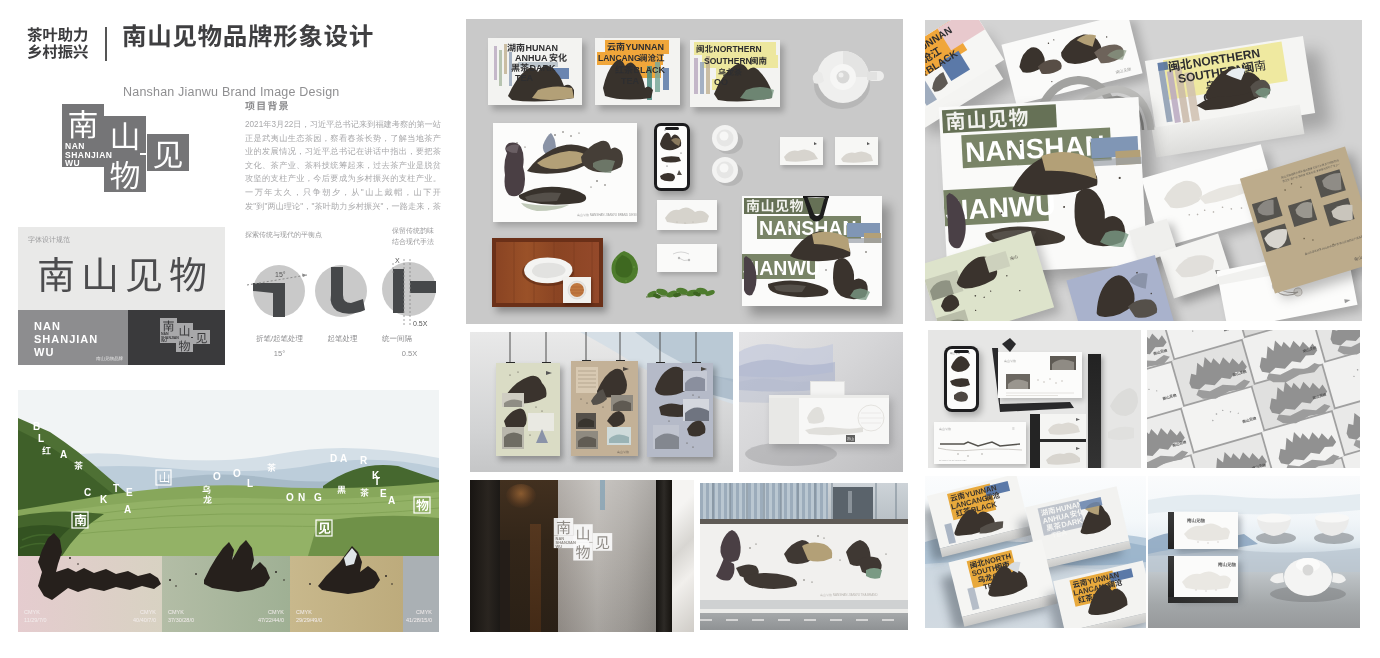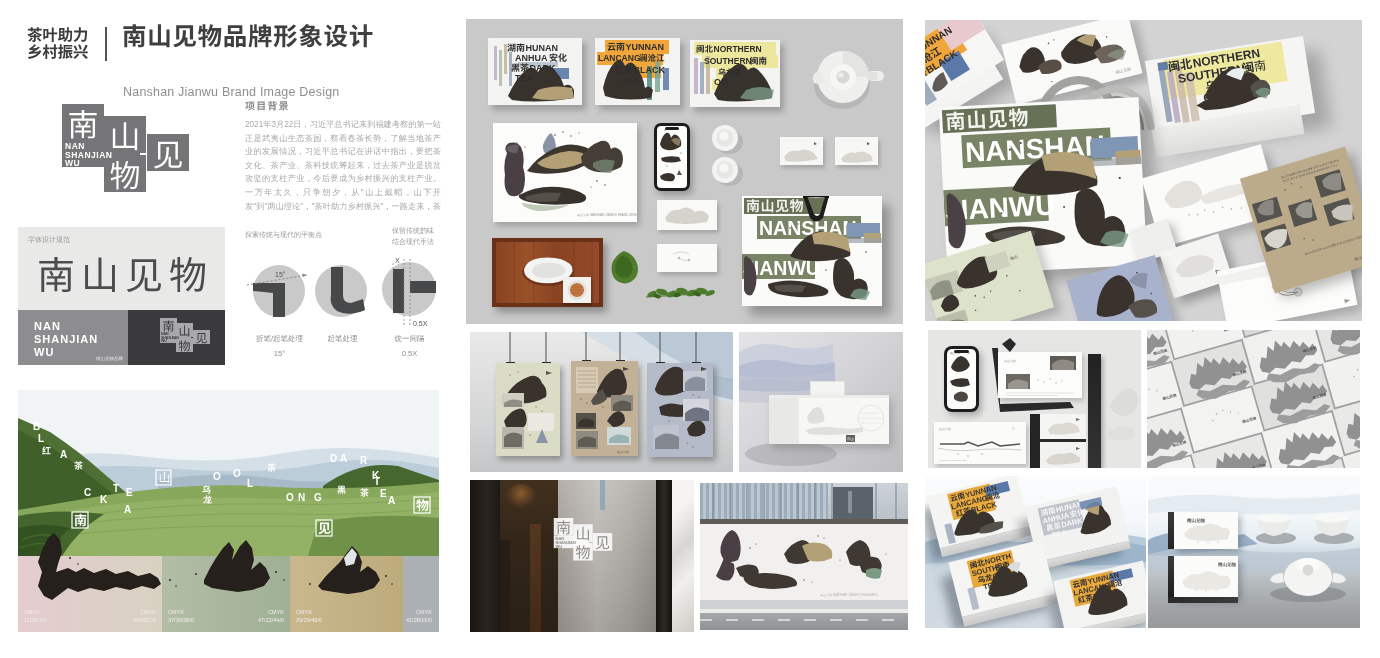--- a/index.html
+++ b/index.html
@@ -145,21 +145,21 @@
   <rect x="165" y="26" width="26" height="12" fill="#46484a"></rect>
   <line x1="159" y1="4" x2="159" y2="70" stroke="#8a8a8a" stroke-width="0.8" stroke-dasharray="2,2"></line>
   <line x1="165" y1="4" x2="165" y2="70" stroke="#8a8a8a" stroke-width="0.8" stroke-dasharray="2,2"></line>
   <line x1="148" y1="8" x2="148" y2="20" stroke="#8a8a8a" stroke-width="0.8" stroke-dasharray="2,2"></line>
   <text x="150" y="8" font-size="7" fill="#555">X</text>
   <text x="168" y="71" font-size="7" fill="#555">0.5X</text>
 </svg>
 <div class="abs" style="left:252px;top:334px;width:55px;text-align:center;font-size:7.5px;color:#8f8f91;">折笔/起笔处理</div>
 <div class="abs" style="left:252px;top:349px;width:55px;text-align:center;font-size:7.5px;color:#8f8f91;">15°</div>
 <div class="abs" style="left:315px;top:334px;width:55px;text-align:center;font-size:7.5px;color:#8f8f91;">起笔处理</div>
-<div class="abs" style="left:382px;top:334px;width:55px;text-align:center;font-size:7.5px;color:#8f8f91;">统一间隔</div>
+<div class="abs" style="left:382px;top:334px;width:55px;text-align:left;font-size:7.5px;color:#8f8f91;">统一间隔</div>
 <div class="abs" style="left:382px;top:349px;width:55px;text-align:center;font-size:7.5px;color:#8f8f91;">0.5X</div>
 
 <div class="ph" id="teaPhoto" style="left:18px;top:390px;width:421px;height:166px;">
 <svg width="421" height="166" viewBox="0 0 421 166">
   <rect width="421" height="166" fill="#e9eef0"></rect>
   <rect width="421" height="70" fill="#f1f4f5"></rect>
   <path d="M0 74 Q60 58 120 66 Q200 76 260 64 Q330 50 421 68 L421 105 L0 105 Z" fill="#d4dfe7"></path>
   <path d="M0 84 Q80 72 150 78 Q240 86 300 74 Q360 64 421 78 L421 112 L0 112 Z" fill="#bccdda"></path>
   <path d="M140 90 Q200 80 250 88 Q310 96 360 86 L421 92 L421 118 L140 120 Z" fill="#a7bac8"></path>
   <path d="M0 28 L32 42 Q62 62 84 82 L112 106 L60 116 L0 120 Z" fill="#4e7034"></path>

